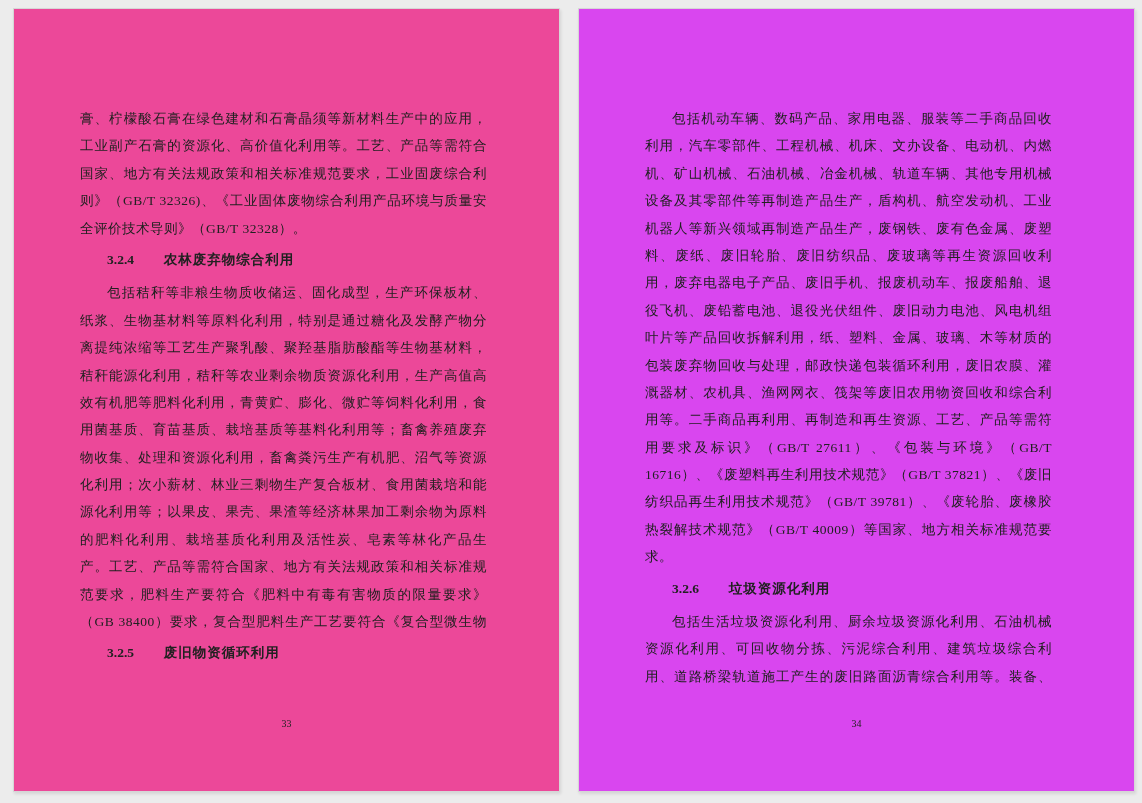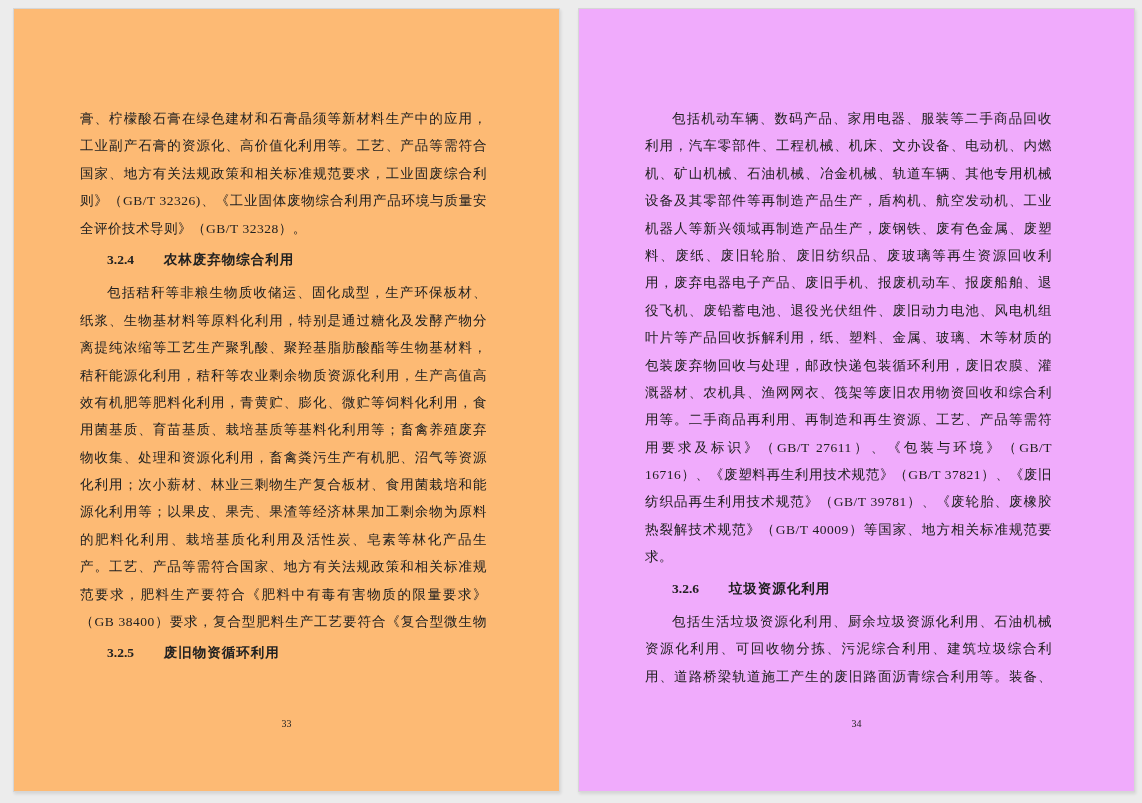--- a/index.html
+++ b/index.html
@@ -66,21 +66,21 @@
     font-size: 10px;
     color: #212121;
     margin-top: 16px;
   }
 </style>
 </head>
 <body style="background: rgb(236, 236, 236);">
 
 <div class="canvas">
 
-  <div class="page page-left" style="background: #fdba74;">
+  <div class="page page-left" style="background: #ec4899;">
     <div class="content" style="color: rgb(33, 33, 33);">
         <div class="line">膏、柠檬酸石膏在绿色建材和石膏晶须等新材料生产中的应用，</div>
         <div class="line">工业副产石膏的资源化、高价值化利用等。工艺、产品等需符合</div>
         <div class="line">国家、地方有关法规政策和相关标准规范要求，工业固废综合利</div>
         <div class="line">则》（GB/T 32326)、《工业固体废物综合利用产品环境与质量安</div>
         <div class="line end">全评价技术导则》（GB/T 32328）。</div>
         <div class="heading"><span class="num">3.2.4</span><span>农林废弃物综合利用</span></div>
         <div class="line indent">包括秸秆等非粮生物质收储运、固化成型，生产环保板材、</div>
         <div class="line">纸浆、生物基材料等原料化利用，特别是通过糖化及发酵产物分</div>
         <div class="line">离提纯浓缩等工艺生产聚乳酸、聚羟基脂肪酸酯等生物基材料，</div>
@@ -92,21 +92,21 @@
         <div class="line">源化利用等；以果皮、果壳、果渣等经济林果加工剩余物为原料</div>
         <div class="line">的肥料化利用、栽培基质化利用及活性炭、皂素等林化产品生</div>
         <div class="line">产。工艺、产品等需符合国家、地方有关法规政策和相关标准规</div>
         <div class="line">范要求，肥料生产要符合《肥料中有毒有害物质的限量要求》</div>
         <div class="line">（GB 38400）要求，复合型肥料生产工艺要符合《复合型微生物</div>
         <div class="heading"><span class="num">3.2.5</span><span>废旧物资循环利用</span></div>
       </div>
     <div class="page-num" style="color: rgb(33, 33, 33);">33</div>
   </div>
 
-  <div class="page page-right" style="background: #f0abfc;">
+  <div class="page page-right" style="background: #d946ef;">
     <div class="content" style="color: rgb(33, 33, 33);">
         <div class="line indent">包括机动车辆、数码产品、家用电器、服装等二手商品回收</div>
         <div class="line">利用，汽车零部件、工程机械、机床、文办设备、电动机、内燃</div>
         <div class="line">机、矿山机械、石油机械、冶金机械、轨道车辆、其他专用机械</div>
         <div class="line">设备及其零部件等再制造产品生产，盾构机、航空发动机、工业</div>
         <div class="line">机器人等新兴领域再制造产品生产，废钢铁、废有色金属、废塑</div>
         <div class="line">料、废纸、废旧轮胎、废旧纺织品、废玻璃等再生资源回收利</div>
         <div class="line">用，废弃电器电子产品、废旧手机、报废机动车、报废船舶、退</div>
         <div class="line">役飞机、废铅蓄电池、退役光伏组件、废旧动力电池、风电机组</div>
         <div class="line">叶片等产品回收拆解利用，纸、塑料、金属、玻璃、木等材质的</div>

